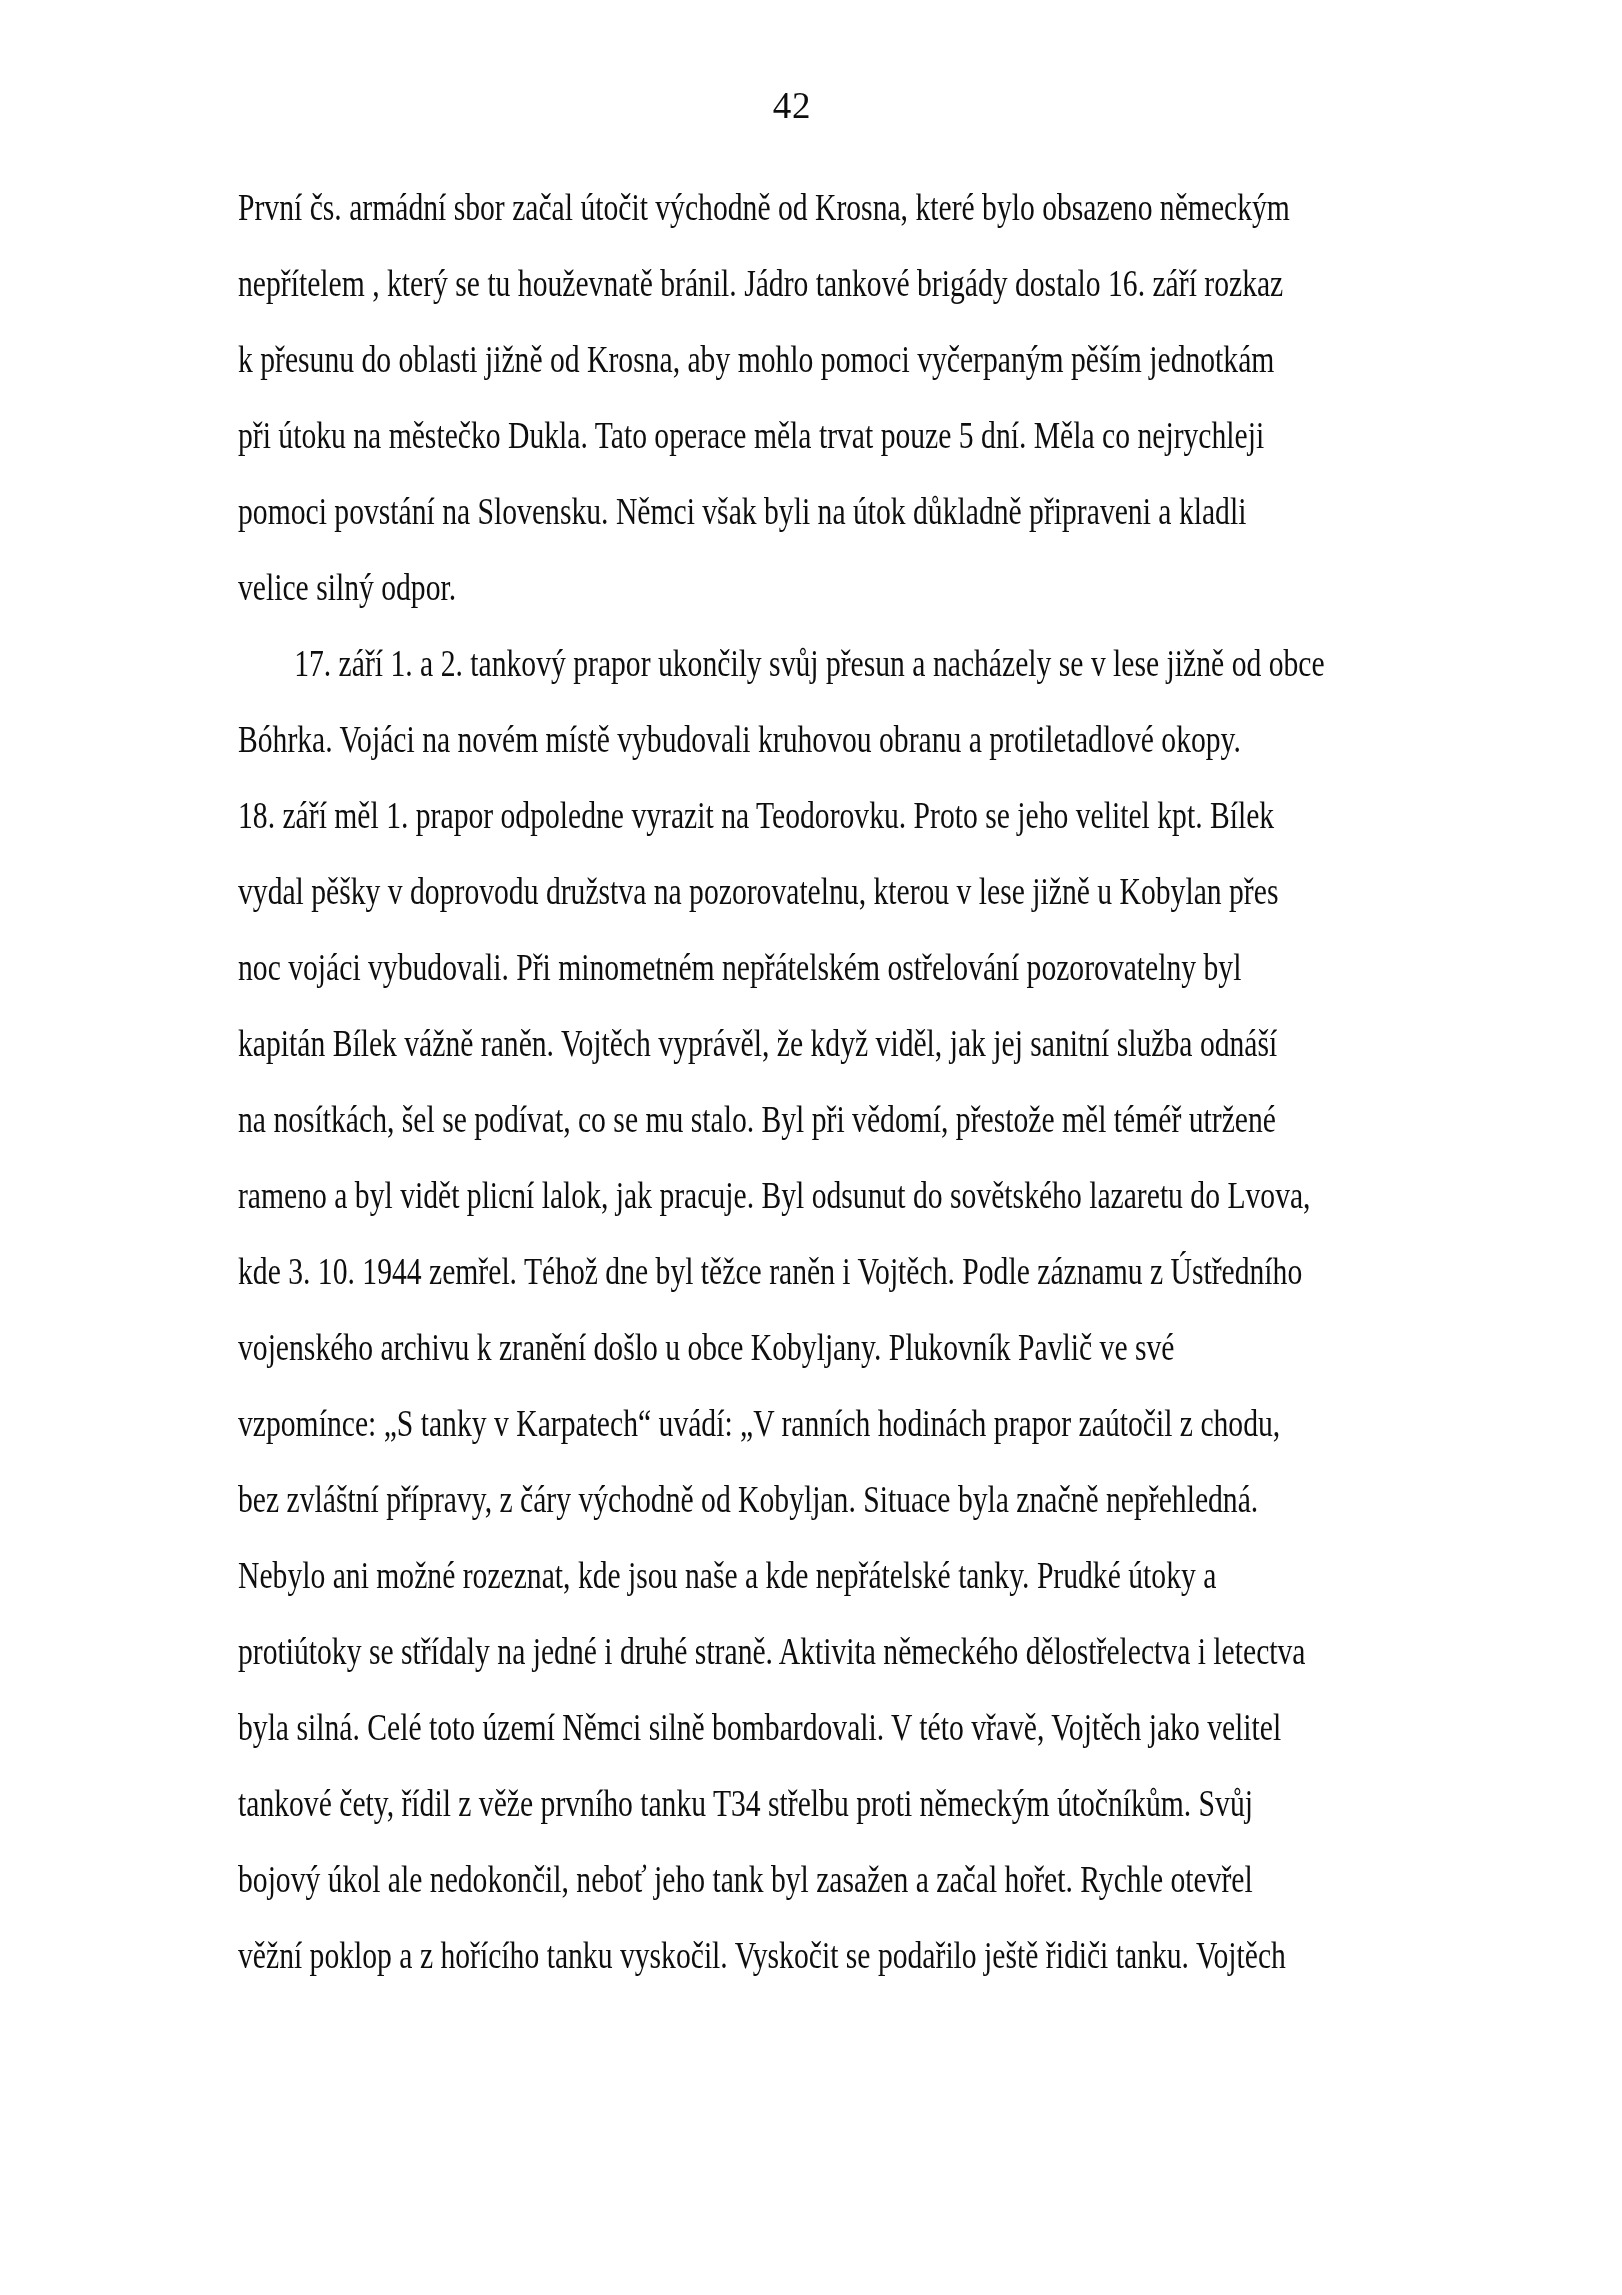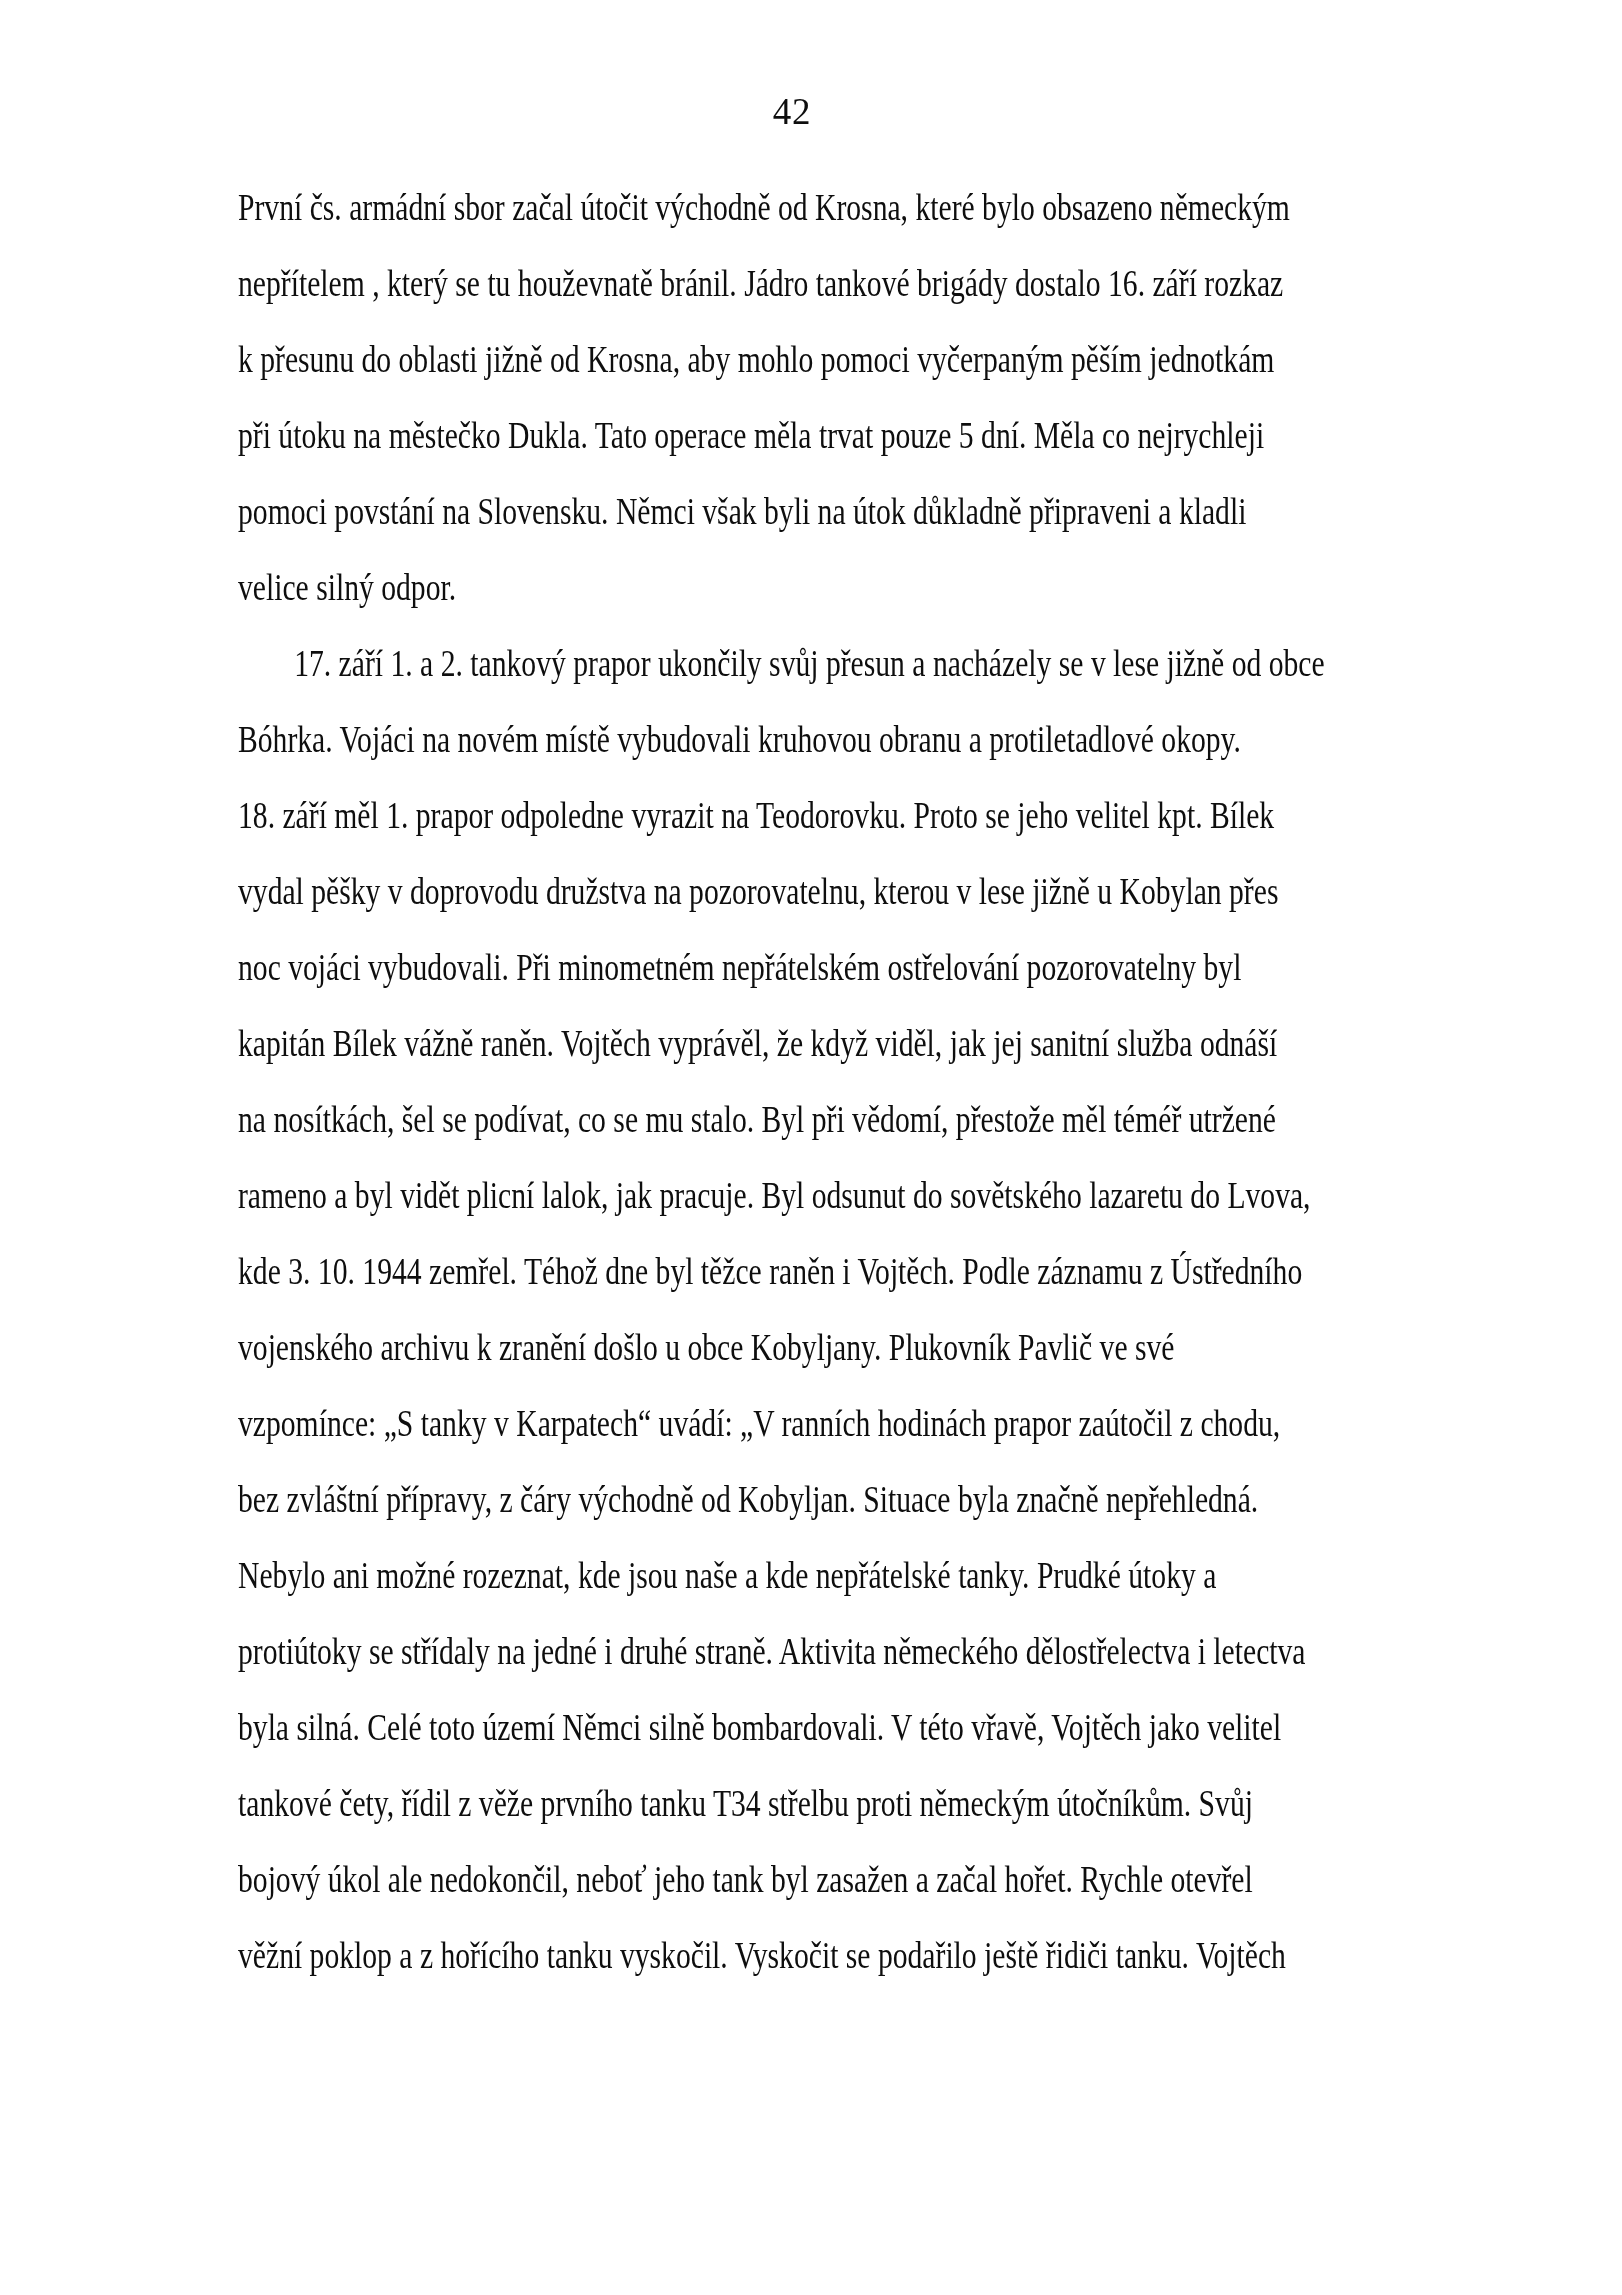--- a/index.html
+++ b/index.html
@@ -12,21 +12,21 @@
     width: 1623px;
     height: 2295px;
     margin: 0 auto;
     background: #ffffff;
     color: #0e0e0e;
     font-family: "Liberation Serif", "DejaVu Serif", serif;
     overflow: hidden;
   }
   .page-number {
     position: absolute;
-    top: 91px;
+    top: 85px;
     left: 0;
     width: 1584px;
     text-align: center;
     font-size: 37px;
     line-height: 41px;
     letter-spacing: 0.7px;
   }
   .text-block {
     position: absolute;
     top: 169px;

